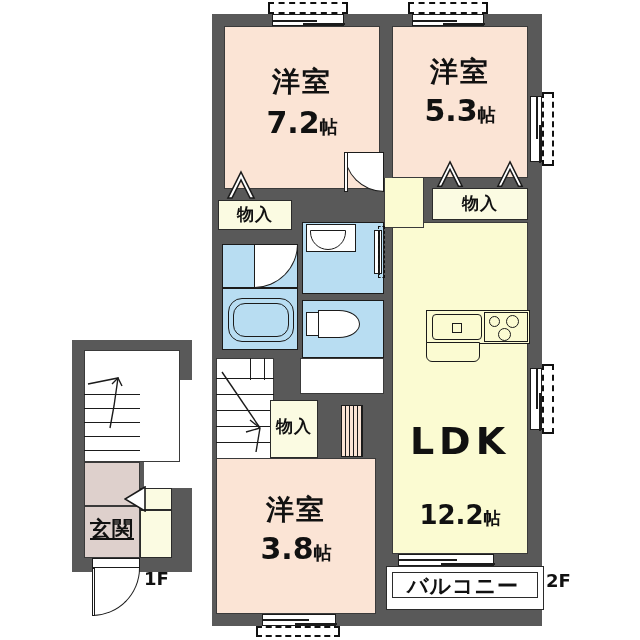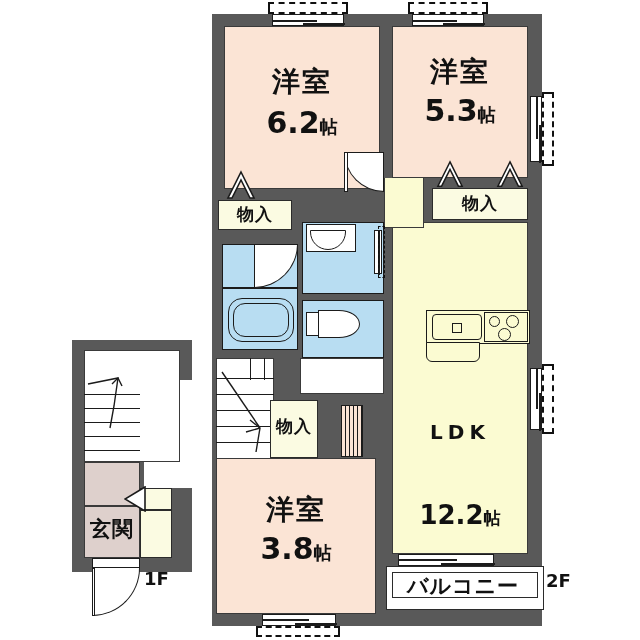--- a/index.html
+++ b/index.html
@@ -20,25 +20,25 @@
   .fill-stair{background:#ffffff;border:1px solid #3a3a3a;}
   .fill-white{background:#ffffff;border:1px solid #3a3a3a;}
   .fill-balcony{background:#ffffff;border:1.5px solid #2b2b2b;}
 
   
   .lbl{position:absolute;color:#111;text-align:center;line-height:1;
        white-space:nowrap;user-select:none;}
   .room-name{font-size:28px;font-weight:700;letter-spacing:2px;}
   .room-size{font-size:30px;font-weight:700;letter-spacing:0px;}
   .room-size .jo{font-size:18px;font-weight:700;}
-  .ldk-name{font-size:20px;font-weight:700;letter-spacing:5px;}
+  .ldk-name{font-size:38px;font-weight:700;letter-spacing:5px;}
   .ldk-size{font-size:26px;font-weight:700;margin-top:36px;}
   .ldk-size .jo{font-size:17px;}
   .closet-lbl{font-size:17px;font-weight:700;letter-spacing:1px;}
-  .genkan-lbl{font-size:21px;font-weight:700;letter-spacing:1px;}
+  .genkan-lbl{font-size:21px;font-weight:700;letter-spacing:1px;text-decoration:underline;}
   .balcony-lbl{font-size:21px;font-weight:700;letter-spacing:1px;}
   .floor-lbl{font-size:18px;font-weight:700;color:#111;}
 
   
   .win{background:#ffffff;border:1.6px solid #1b1b1b;}
   .win .sash{position:absolute;background:#1b1b1b;}
   
   .awn{border:2px dashed #111;background:transparent;}
 
   
@@ -73,21 +73,21 @@
 </head>
 <body>
 
 <div id="stage">
 
   <div class="b wall-out" style="left:212px;top:14px;width:330px;height:612px;"></div>
 
   <div class="b fill" style="left:224px;top:26px;width:156px;height:163px;"></div>
   <div class="lbl room-name" style="left:224px;top:68px;width:156px;">洋室</div>
   <div class="lbl room-size" style="left:224px;top:108px;width:156px;">
-    <span>6.2</span><span class="jo">帖</span>
+    <span>7.2</span><span class="jo">帖</span>
   </div>
 
   <div class="b win" style="left:272px;top:14px;width:72px;height:12px;">
     <div class="sash" style="left:0;top:5px;width:44px;height:2px;"></div>
     <div class="sash" style="left:30px;top:8px;width:42px;height:2px;"></div>
   </div>
   <div class="b awn" style="left:268px;top:2px;width:80px;height:12px;"></div>
 
   <div class="b fill" style="left:392px;top:26px;width:136px;height:152px;"></div>
   <div class="lbl room-name" style="left:392px;top:58px;width:136px;">洋室</div>

